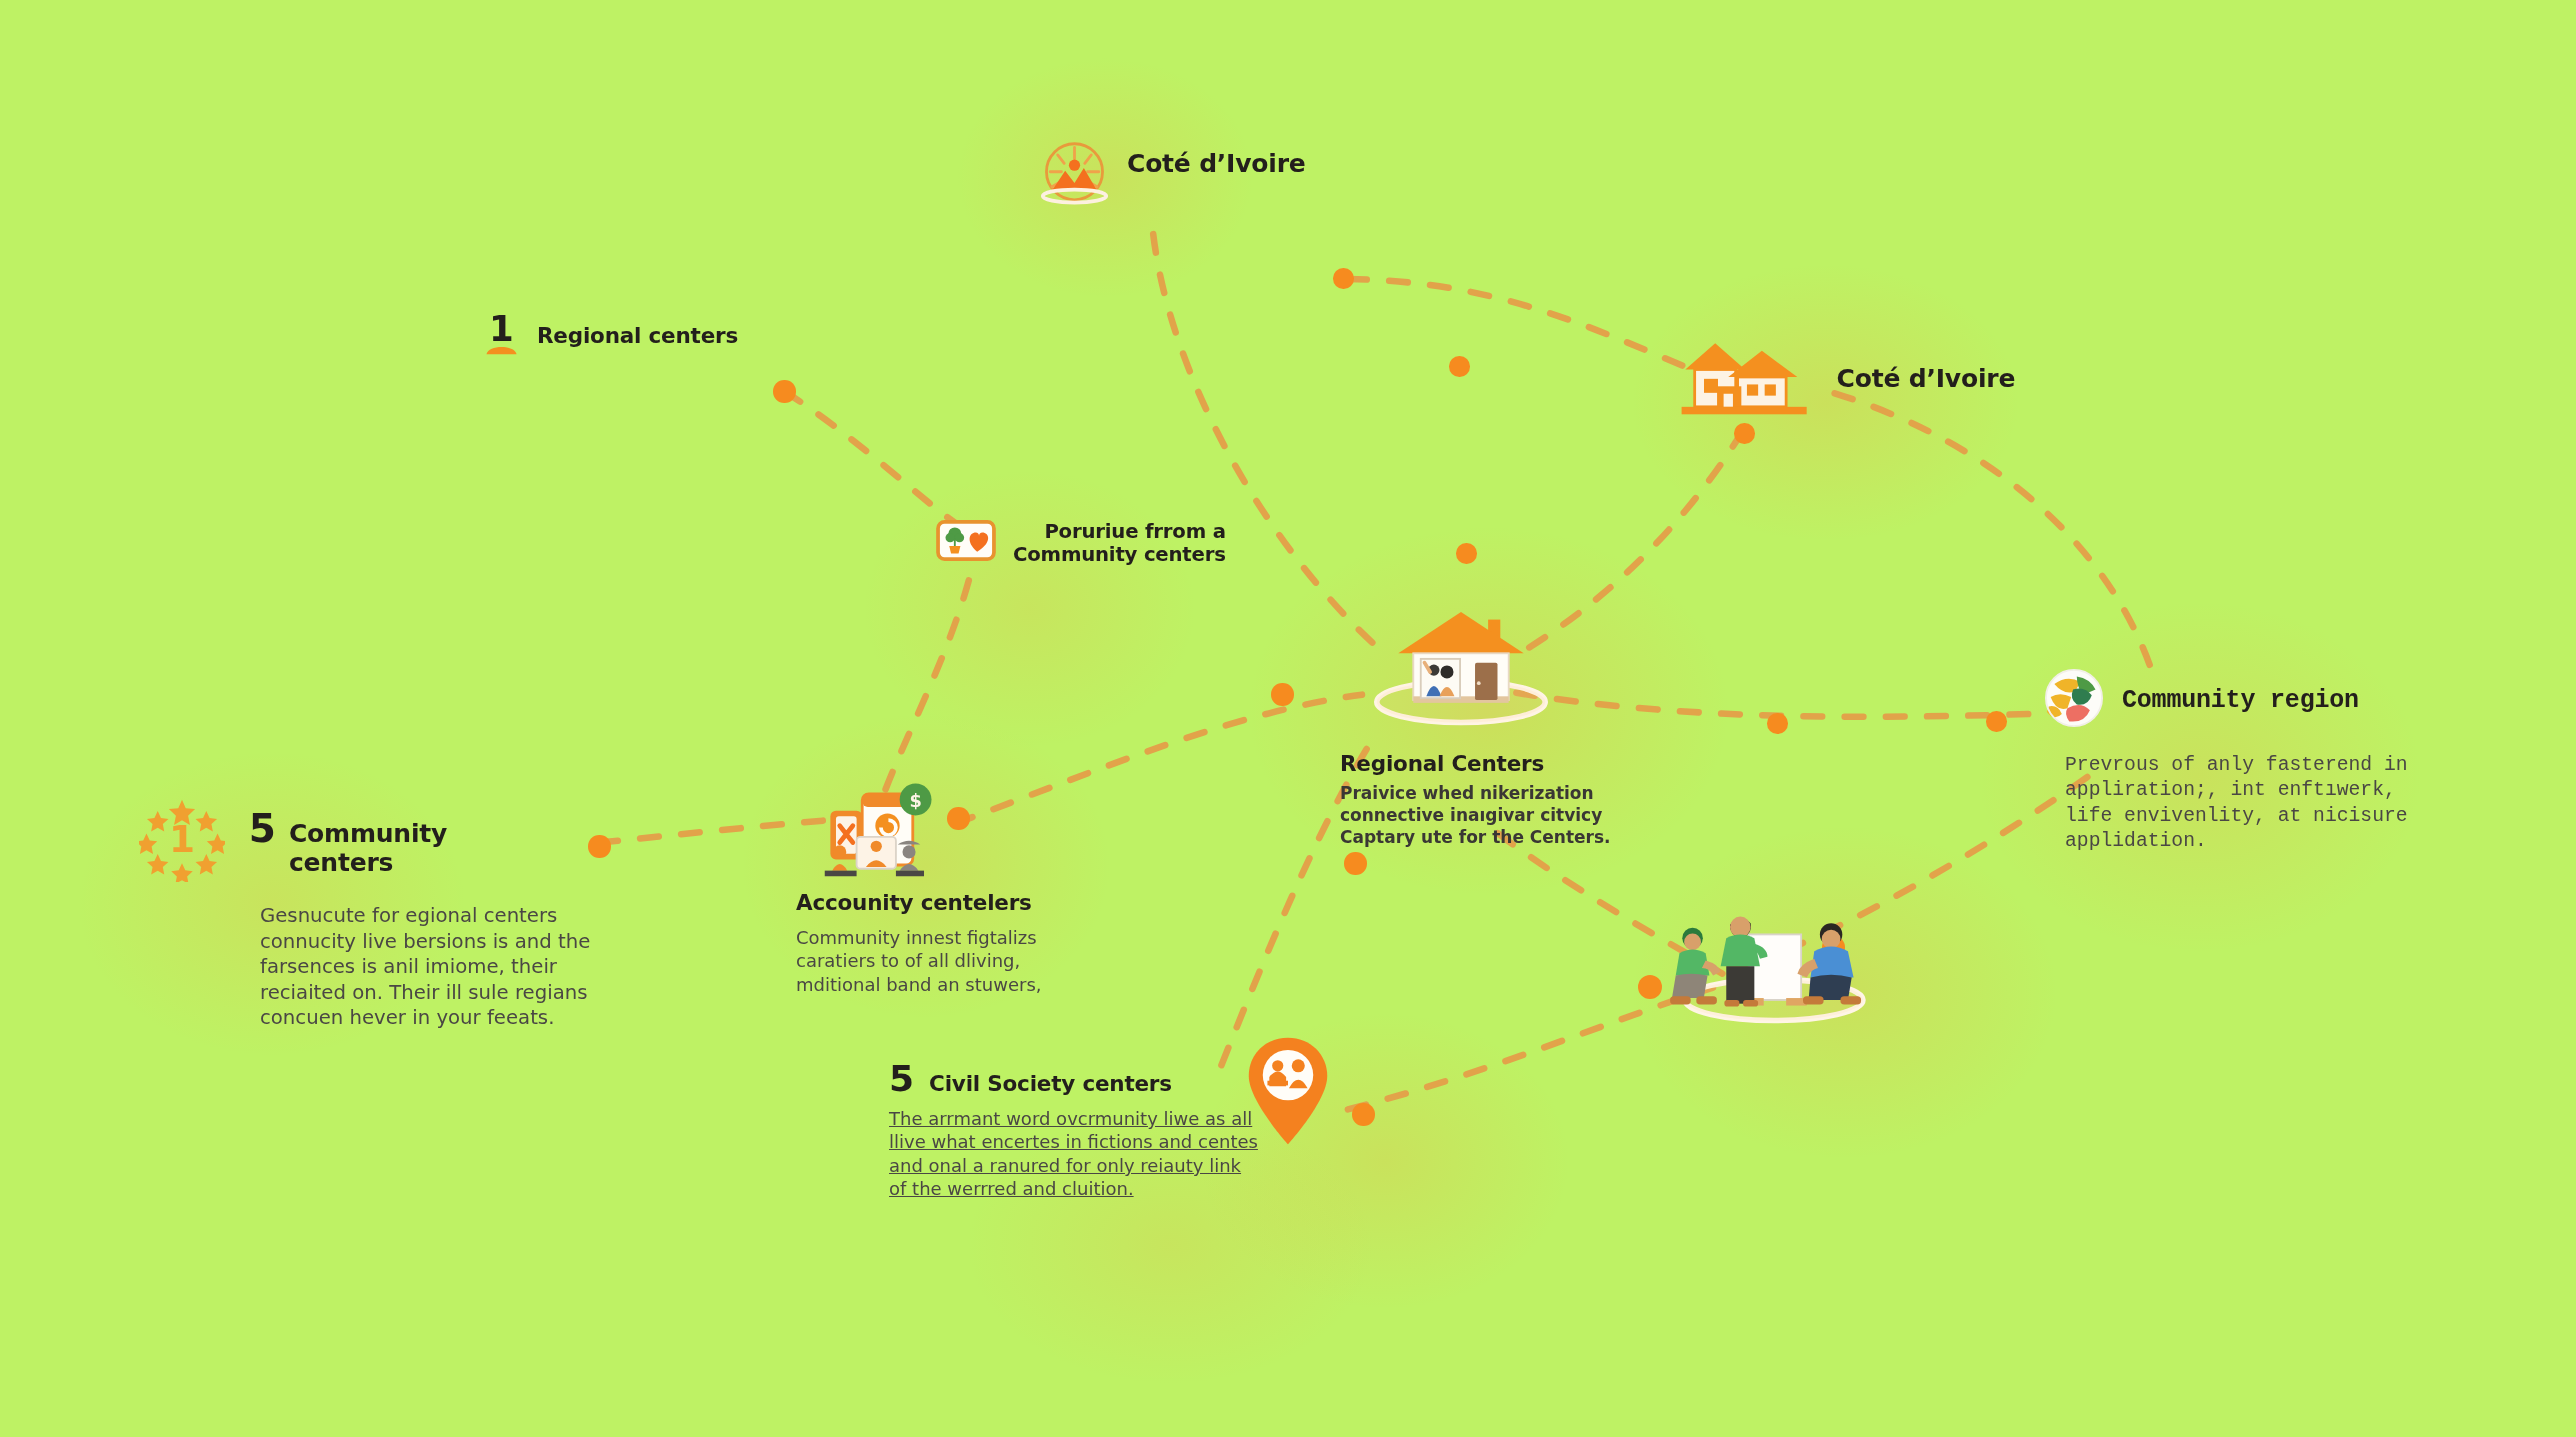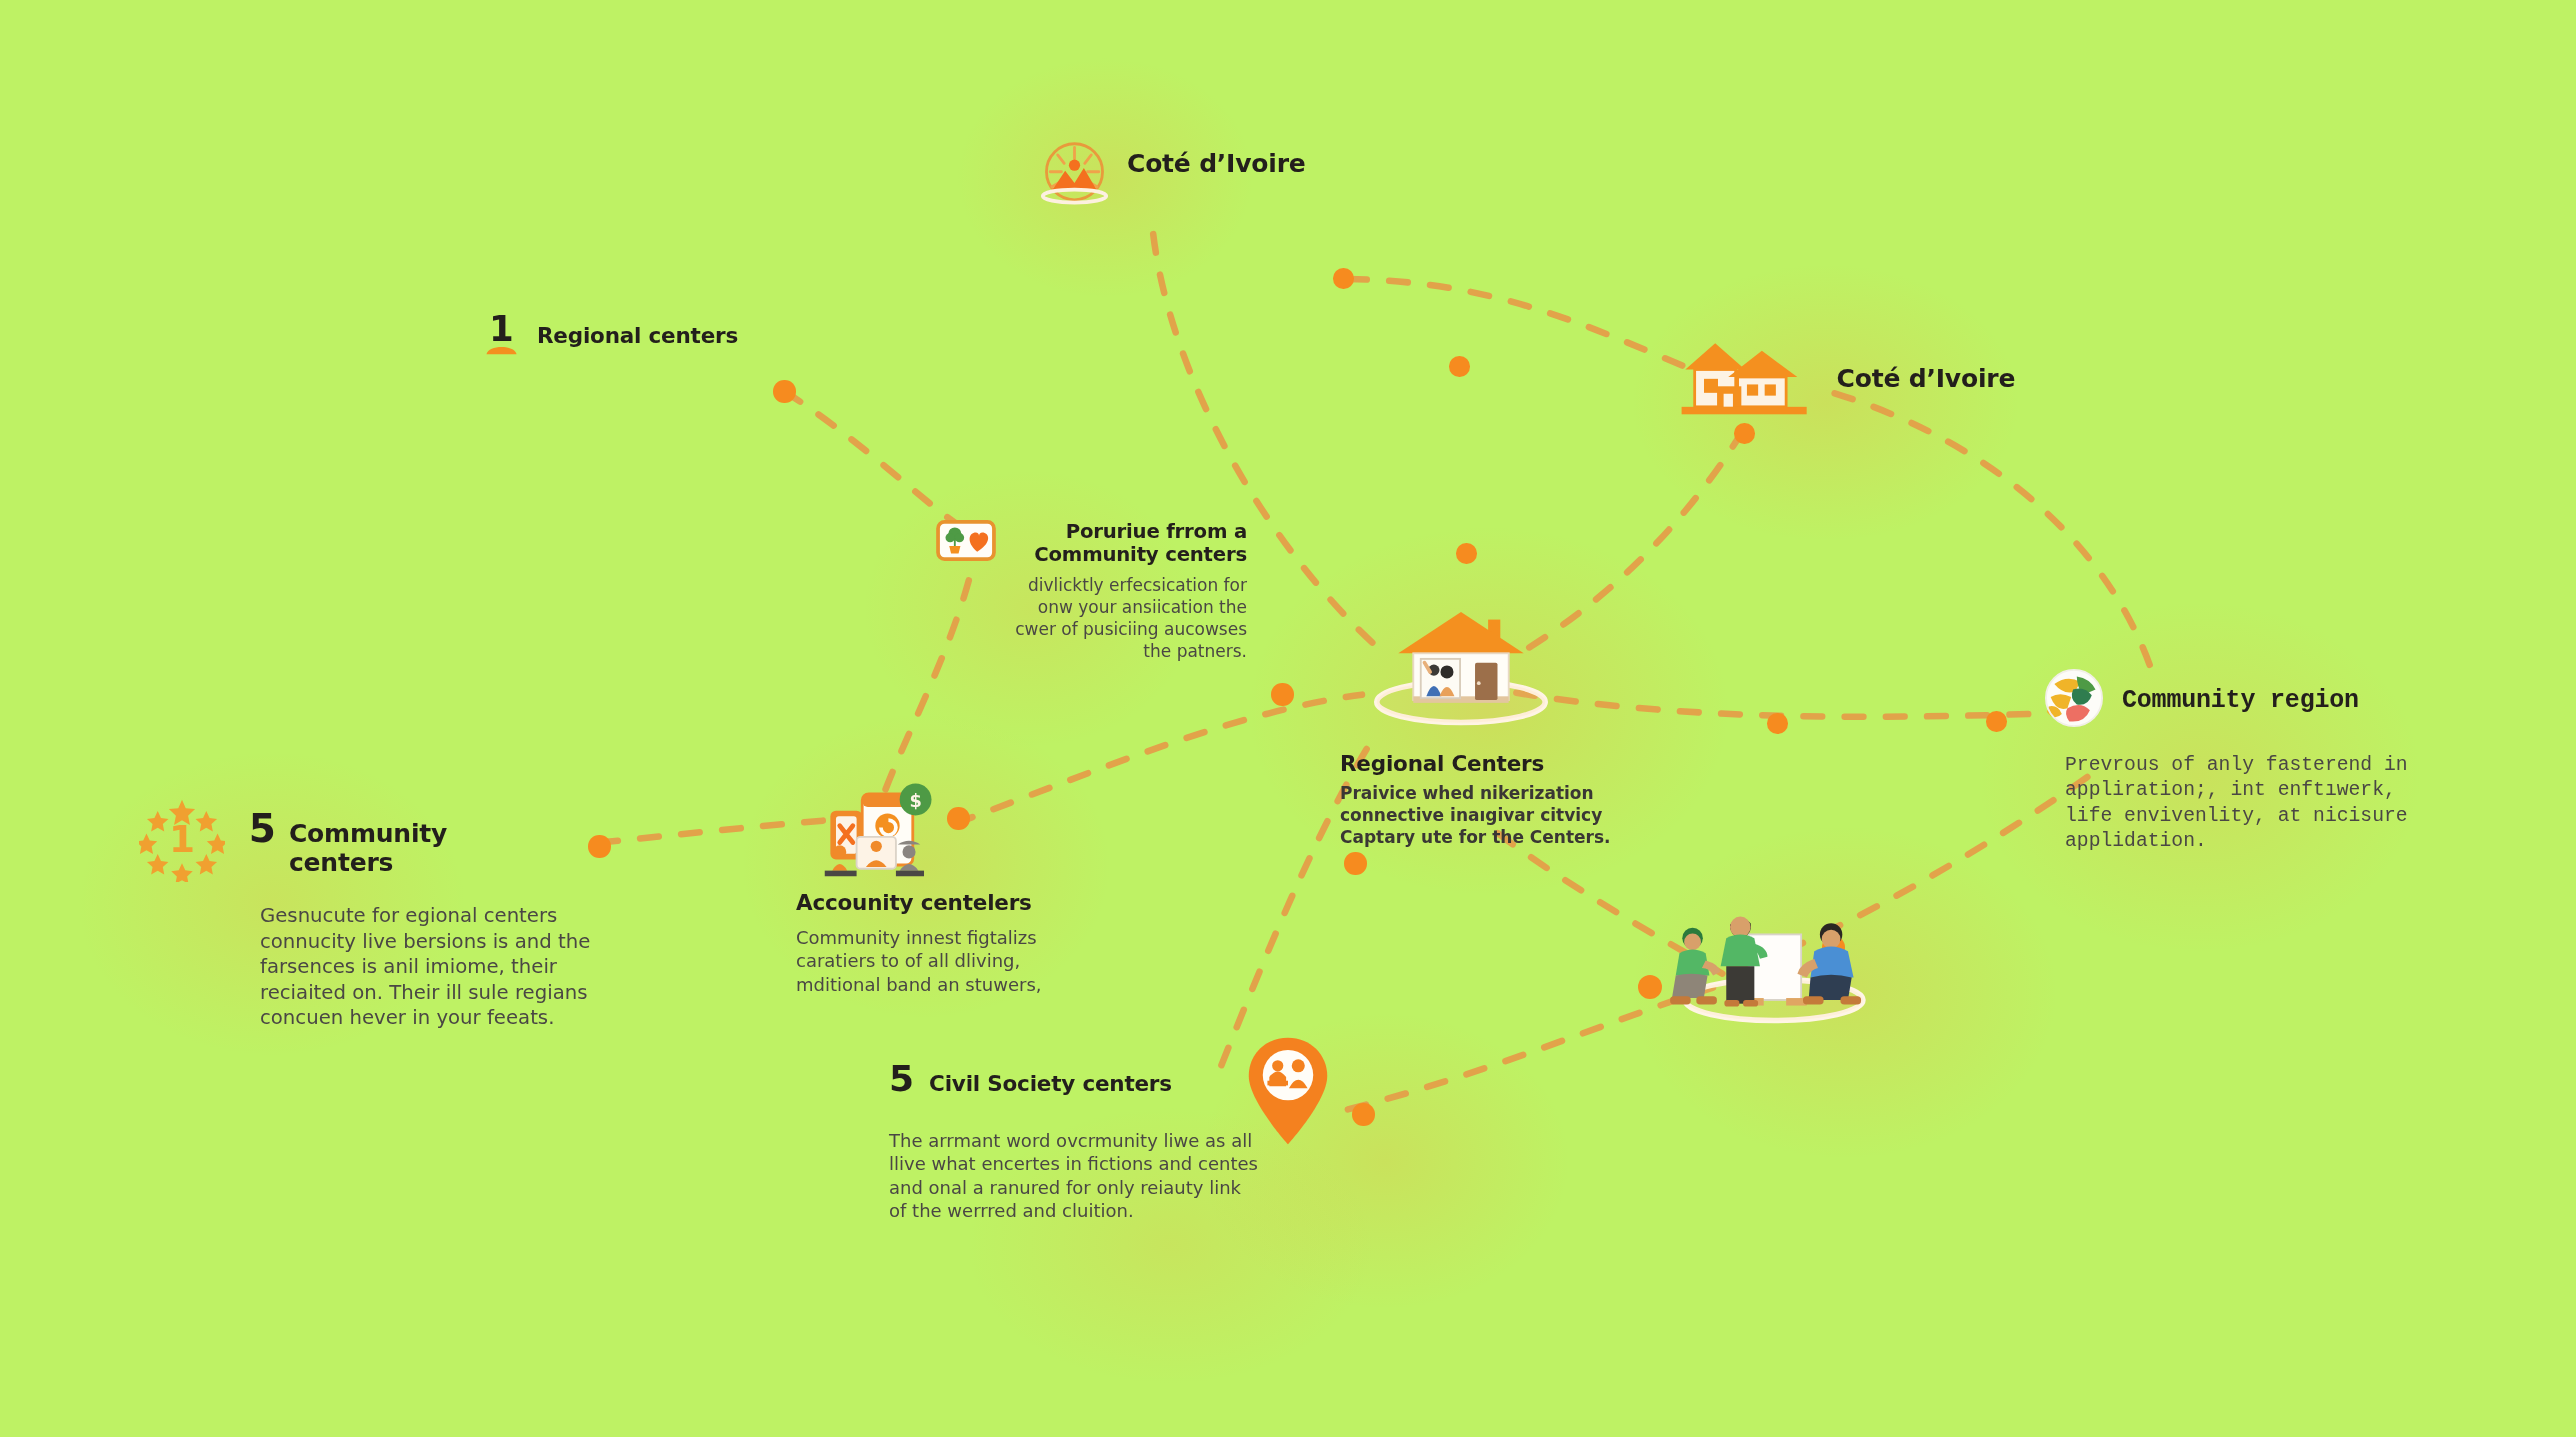--- a/index.html
+++ b/index.html
@@ -220,21 +220,20 @@
             <ellipse cx="25" cy="19" rx="5" ry="5" fill="#4e9a45"></ellipse>
             <rect x="19" y="21" width="2" height="7" fill="#4e9a45"></rect>
             <path d="M14 28 L26 28 L24 36 L16 36 Z" fill="#f4901f"></path>
           </g>
           <path d="M44 34 C34 26 34 16 40 14 C44 12.5 46 15 46 17 C46 15 48 12.5 52 14 C58 16 58 26 44 34 Z" fill="#f4701f"></path>
         </svg>
       </div>
       <div>
         <div class="blk-title title-sm">Poruriue frrom a</div>
         <div class="blk-title title-sm">Community centers</div>
-        <div class="blk-body body-sm" style="margin-top:7.5px;width:234px;">divlicktly erfecsication for onw your ansiication the cwer of pusiciing aucowses the patners.</div>
       </div>
     </div>
   </div>
 
   <div class="node t-community5">
     <div class="row" style="align-items:center;">
       <div class="icon-wrap" style="margin-right:24px;margin-left:-11.2px;">
         <svg width="86" height="86" viewBox="0 0 92 92">
           <g fill="#f0a030">
             <path d="M46 4 l4 9 10 1 -7.5 7 2 10 -8.5 -5 -8.5 5 2 -10 -7.5 -7 10 -1 z" transform="translate(0,0)"></path>
@@ -331,21 +330,21 @@
       <div class="blk-title title-lg">Community region</div>
     </div>
     <div class="blk-body body-lg" style="margin-top:20.6px;margin-left:20px;">Prevrous of anly fasterend in appliration;, int enftıwerk, life envivenlity, at nicisure applidation.</div>
   </div>
 
   <div class="node t-civil">
     <div class="row" style="align-items:baseline;">
       <span class="bignum num-md" style="margin-right:15px;">5</span>
       <span class="blk-title title-md">Civil Society centers</span>
     </div>
-    <div class="blk-body body-md" style="margin-top:30px;">The arrmant word ovcrmunity liwe as all llive what encertes in fictions and centes and onal a ranured for only reiauty link of the werrred and cluition.</div>
+    <div class="blk-body body-md" style="margin-top:8px;text-decoration:underline;">The arrmant word ovcrmunity liwe as all llive what encertes in fictions and centes and onal a ranured for only reiauty link of the werrred and cluition.</div>
   </div>
 
   <div class="node" style="left:1245px;top:1034px;">
     <div class="icon-wrap">
       <svg width="86" height="114" viewBox="0 0 92 122">
         <path d="M46 4 C22 4 4 22 4 45 C4 72 46 118 46 118 C46 118 88 72 88 45 C88 22 70 4 46 4 Z" fill="#f4811f"></path>
         <circle cx="46" cy="44" r="27" fill="#fffdf8"></circle>
         <g fill="#f4811f">
           <circle cx="35" cy="34" r="6"></circle>
           <path d="M26 46 q9 -12 18 0 l0 10 l-18 0 z"></path>

